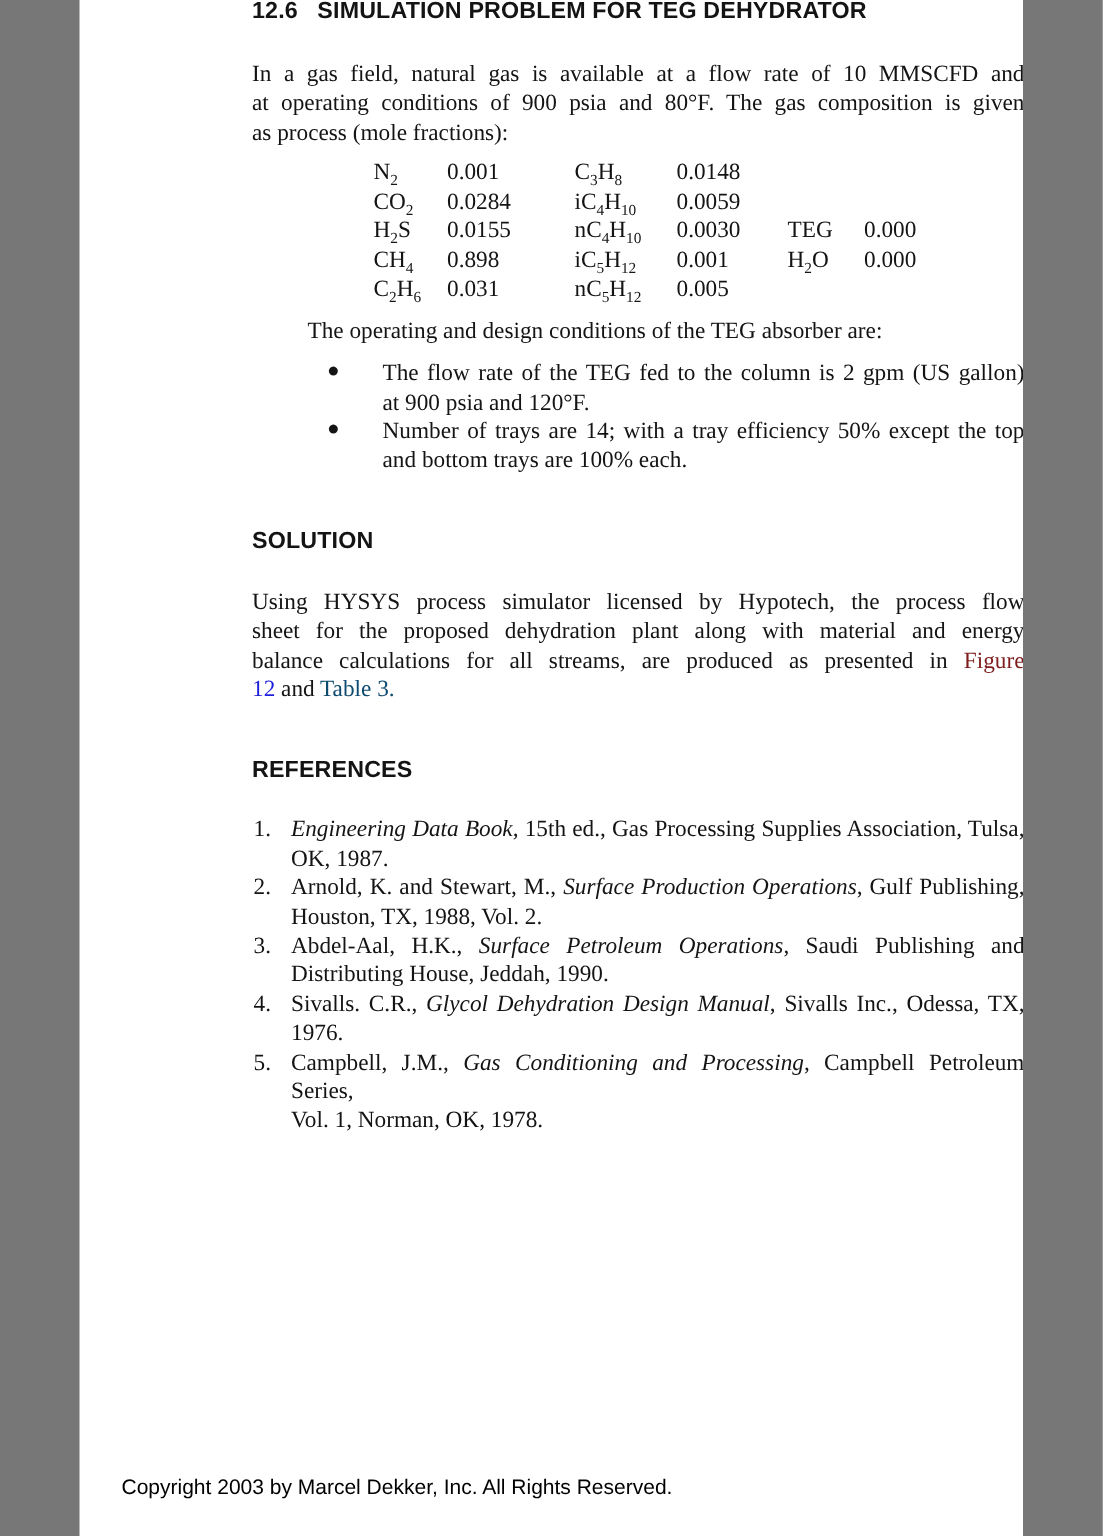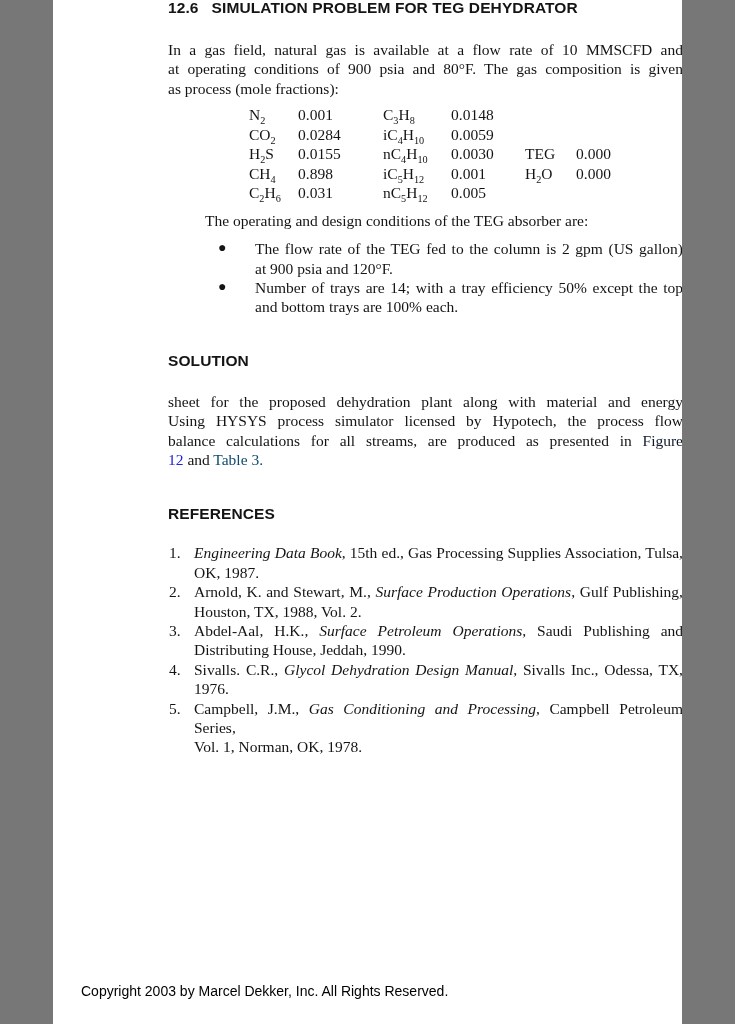--- a/index.html
+++ b/index.html
@@ -147,23 +147,23 @@
         <li>
           <span class="dot">●</span>
           <div class="line">Number of trays are 14; with a tray efficiency 50% except the top</div>
           <div class="line last">and bottom trays are 100% each.</div>
         </li>
       </ul>
 
     <h2 class="sec-heading mt-sol-h">SOLUTION</h2>
 
     <div class="para mt-sol-p" id="solution-para">
+        <div class="line"><span>Using HYSYS process simulator licensed by Hypotech, the process flow</span></div>
         <div class="line"><span>sheet for the proposed dehydration plant along with material and energy</span></div>
-        <div class="line"><span>Using HYSYS process simulator licensed by Hypotech, the process flow</span></div>
-        <div class="line"><span>balance calculations for all streams, are produced as presented in </span><a class="xref" href="#" style="color: #0f172a;">Figure</a></div>
+        <div class="line"><span>balance calculations for all streams, are produced as presented in </span><a class="xref" href="#" style="color: #7f1d1d;">Figure</a></div>
         <div class="line last"><a class="xref" href="#" style="color: rgb(33, 33, 221);">12</a><span> and </span><a class="xref" href="#" style="color: #0c4a6e; margin-top: 30px;">Table 3.</a></div>
       </div>
 
     <h2 class="sec-heading mt-ref-h">REFERENCES</h2>
 
     <div class="refs" id="ref-list">
         <div class="ref-item">
           <span class="ref-num">1.</span>
           <div class="line"><span class="it">Engineering Data Book</span><span>, 15th ed., Gas Processing Supplies Association, Tulsa,</span></div>
           <div class="line last"><span>OK, 1987.</span></div>

